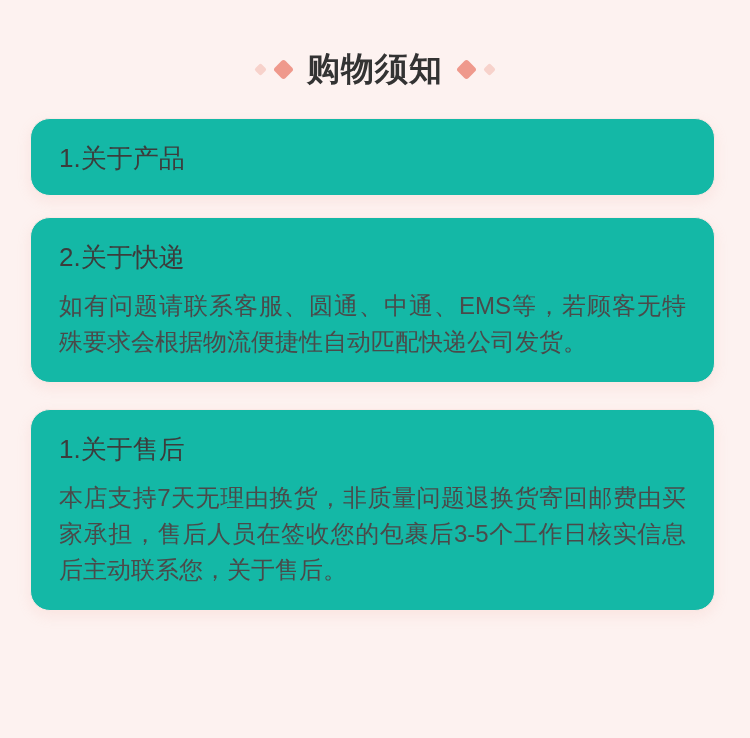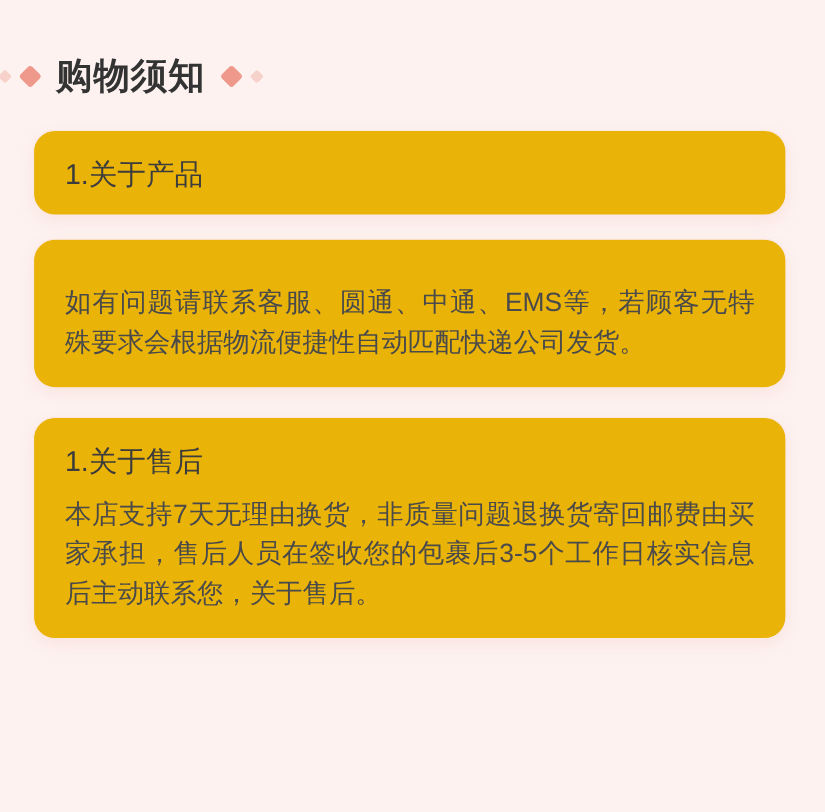--- a/index.html
+++ b/index.html
@@ -6,21 +6,21 @@
   html, body { width: 750px; }
   body {
     height: 738px;
     background: var(--bg, #fdf2f0);
     font-family: "Liberation Sans", "DejaVu Sans", sans-serif;
     overflow: hidden;
   }
   .title-row {
     display: flex;
     align-items: center;
-    justify-content: flex-start;
+    justify-content: center;
     padding-top: 60px;
     height: 78px;
   }
   .page-title {
     font-size: 33px;
     font-weight: bold;
     color: #333333;
     letter-spacing: 1px;
     margin: 0 16px;
     line-height: 36px;
@@ -39,21 +39,21 @@
     width: 9px; height: 9px;
     background: var(--accent-light, #f7d2cb);
     border-radius: 2px;
   }
   .diamond.small.left { margin-right: 11px; }
   .diamond.small.right { margin-left: 11px; }
   .card {
     width: 685px;
     margin-left: 30px;
     margin-top: 0;
-    background: #eab308;
+    background: #14b8a6;
     border: 1px solid #fce8e5;
     border-radius: 20px;
     box-shadow: 0 5px 14px rgba(238, 160, 150, 0.16);
     padding: 24px 28px 22px 28px;
   }
   .card-1 { margin-top: 40px; }
   .card-2 { margin-top: 21px; }
   .card-3 { margin-top: 26px; }
   .card h2 {
     font-size: 26px;
@@ -79,19 +79,20 @@
   <h1 class="page-title">购物须知</h1>
   <span class="diamond big"></span>
   <span class="diamond small right"></span>
 </header>
 
 <section class="card card-1">
   <h2>1.关于产品</h2>
 </section>
 
 <section class="card card-2">
+  <h2>2.关于快递</h2>
   <p>如有问题请联系客服、圆通、中通、EMS等，若顾客无特殊要求会根据物流便捷性自动匹配快递公司发货。</p>
 </section>
 
 <section class="card card-3">
   <h2>1.关于售后</h2>
   <p>本店支持7天无理由换货，非质量问题退换货寄回邮费由买家承担，售后人员在签收您的包裹后3-5个工作日核实信息后主动联系您，关于售后。</p>
 </section>
 
 </body></html>

